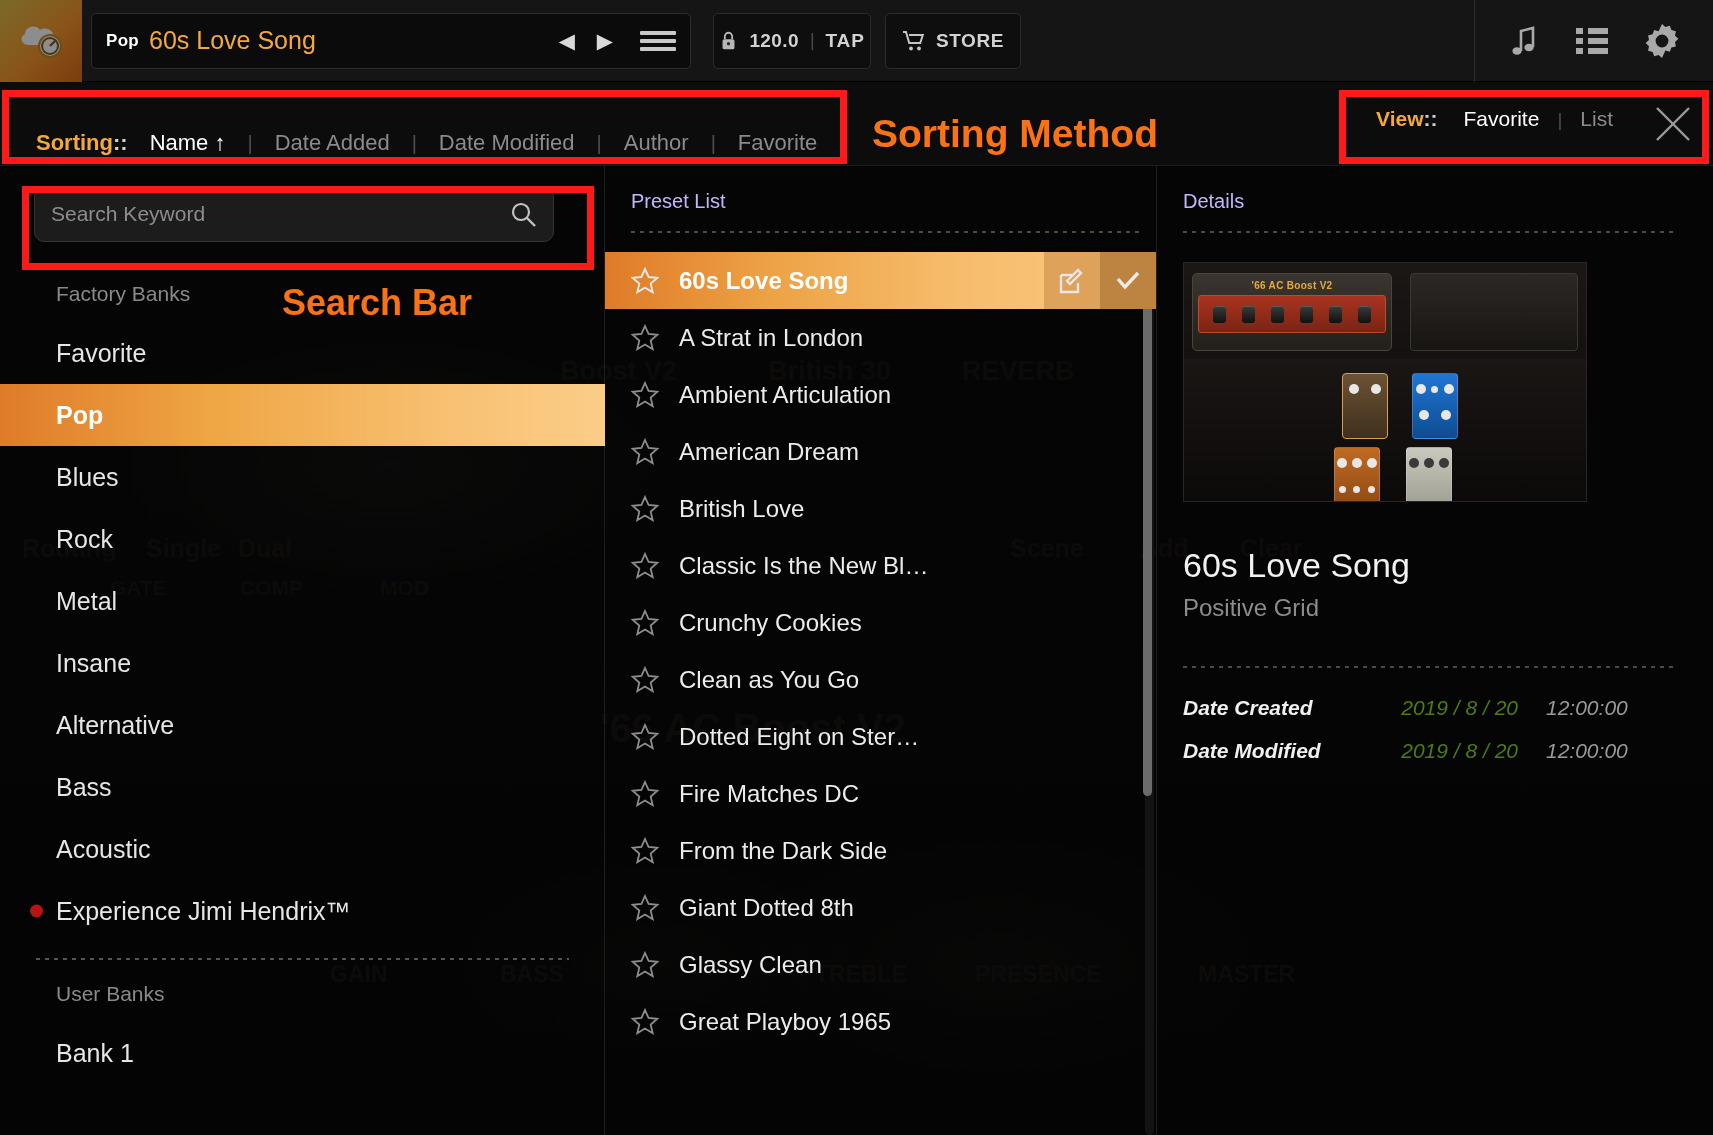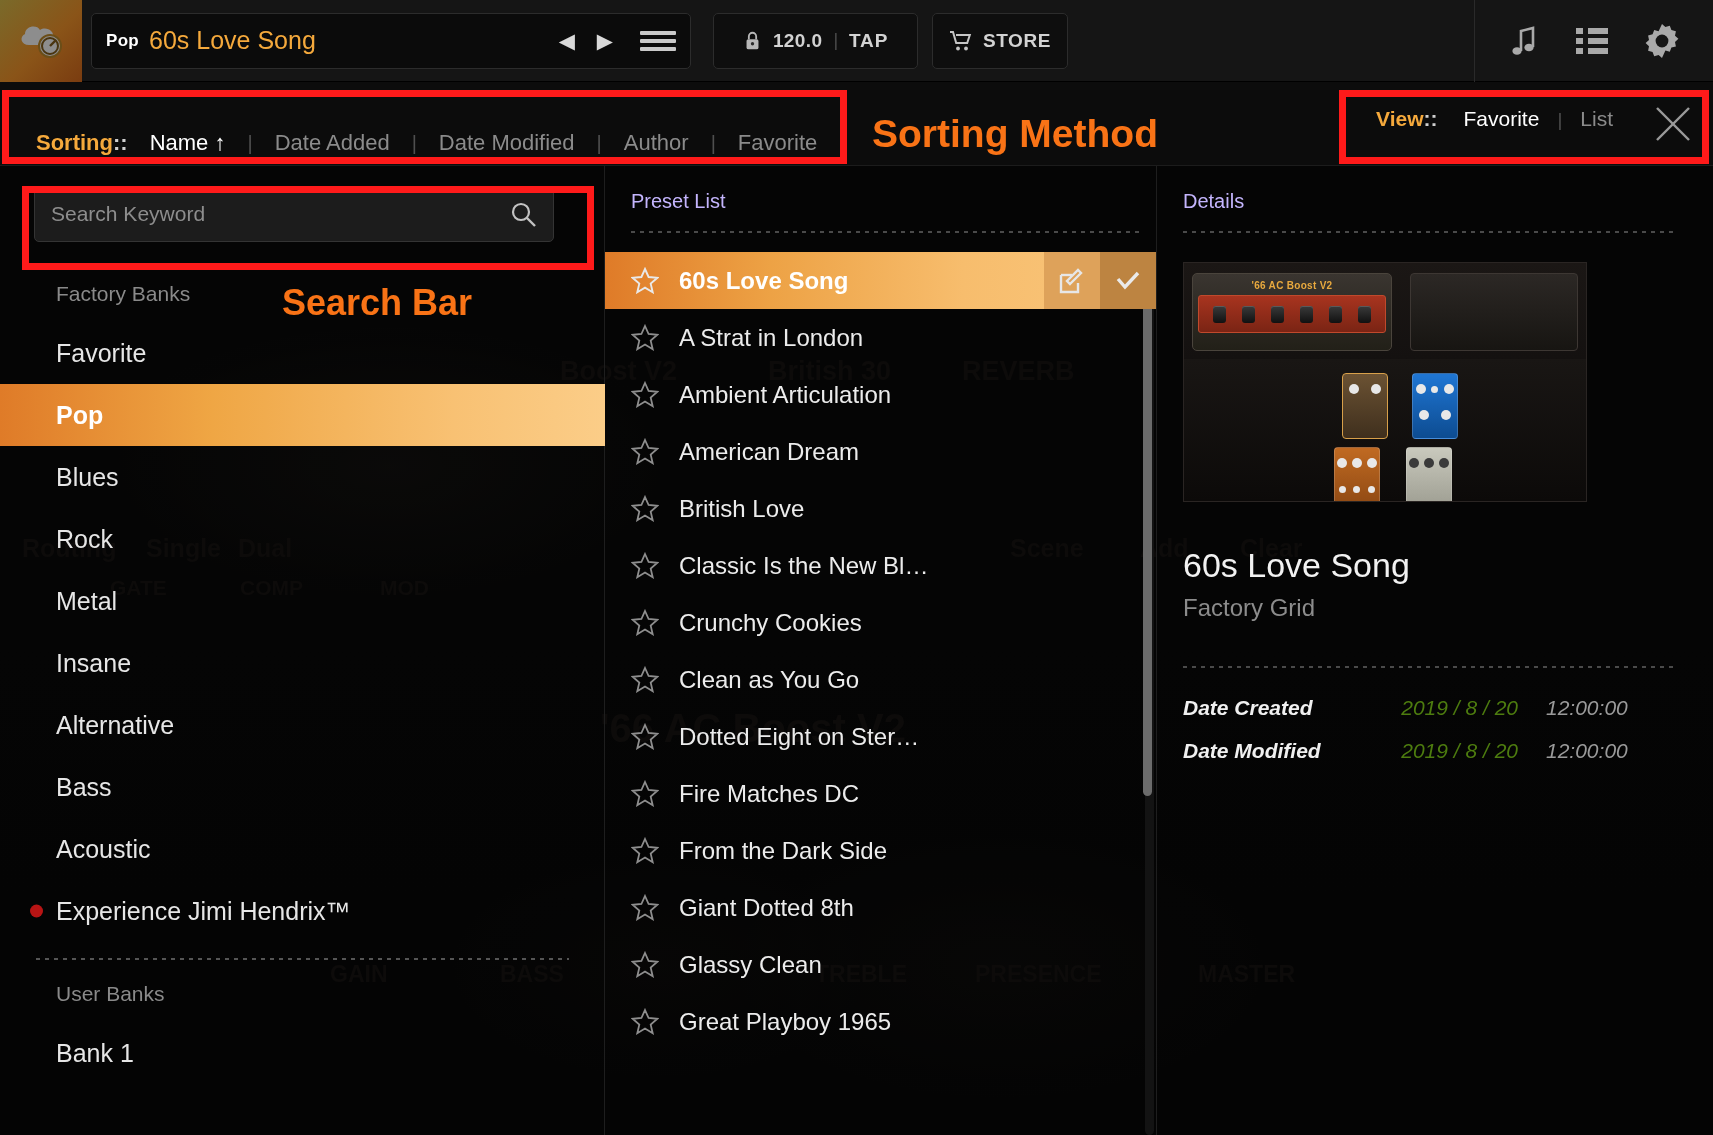--- a/index.html
+++ b/index.html
@@ -53,21 +53,21 @@
   .nav-arrow {
     color: #d9d9d9; font-size: 21px; padding: 0 11px; cursor: pointer;
     line-height: 1;
   }
   .hamburger { width: 36px; height: 26px; margin-left: 16px; cursor:pointer;
     display:flex; flex-direction:column; justify-content:space-between; padding: 3px 0;}
   .hamburger span { display:block; height: 4px; background: #c9c9c9; border-radius:1px;}
 
   .tempo-box {
     margin-left: 22px;
-    width: 205px; height: 56px;
+    width: 158px; height: 56px;
     background: #0e0e0e; border: 1px solid #2c2c2c; border-radius: 5px;
     display: flex; align-items: center; justify-content: center; gap: 11px;
     flex: 0 0 auto;
   }
   .lock-icon { width: 19px; height: 22px; }
   .tempo-val { color: #d2d2d2; font-size: 19px; font-weight: bold; letter-spacing: .4px;}
   .tempo-div { color: #4b4b4b; font-size: 18px; }
   .tempo-tap { color: #d2d2d2; font-size: 19px; font-weight: bold; letter-spacing: .8px;}
 
   .store-box {
@@ -144,21 +144,21 @@
 
   
   .col-banks {
     position: relative; width: 605px; height: 969px;
     border-right: 1px solid #1e1e1e;
     flex: 0 0 auto;
   }
   .search-wrap { position:absolute; top: 20px; left: 34px; width: 520px; height: 56px; }
   .search-box {
     width: 100%; height: 100%;
-    background: #1c1c1c; border: 1px solid #343434; border-radius: 5px;
+    background: #1c1c1c; border: 1px solid #343434; border-radius: 10px;
     display: flex; align-items: center; padding: 0 16px;
   }
   .search-input {
     flex: 1 1 auto; background: transparent; border: 0; outline: none;
     color: #e4e4e4; font-size: 21px; font-family: "Liberation Sans", sans-serif;
   }
   .search-input::placeholder { color: #8d8d8d; }
   .search-icon { flex: 0 0 auto; margin-left: 8px; }
 
   .banks-list { position: absolute; top: 100px; left: 0; width: 605px; bottom: 0; }
@@ -655,21 +655,21 @@
             <div class="ptop">
                 <span class="kn" style="background:#3a3a3a"></span>
                 <span class="kn" style="background:#3a3a3a"></span>
                 <span class="kn" style="background:#3a3a3a"></span>
               </div>
           </div>
         </div>
       </div>
 
       <div class="det-title">60s Love Song</div>
-      <div class="det-sub">Factory Grid</div>
+      <div class="det-sub">Positive Grid</div>
       <div class="det-dotted2"></div>
 
       <div class="det-rows">
         <div class="det-row">
           <span class="det-key">Date Created</span>
           <span class="det-date">2019 / 8 / 20</span>
           <span class="det-time">12:00:00</span>
         </div>
         <div class="det-row">
           <span class="det-key">Date Modified</span>

